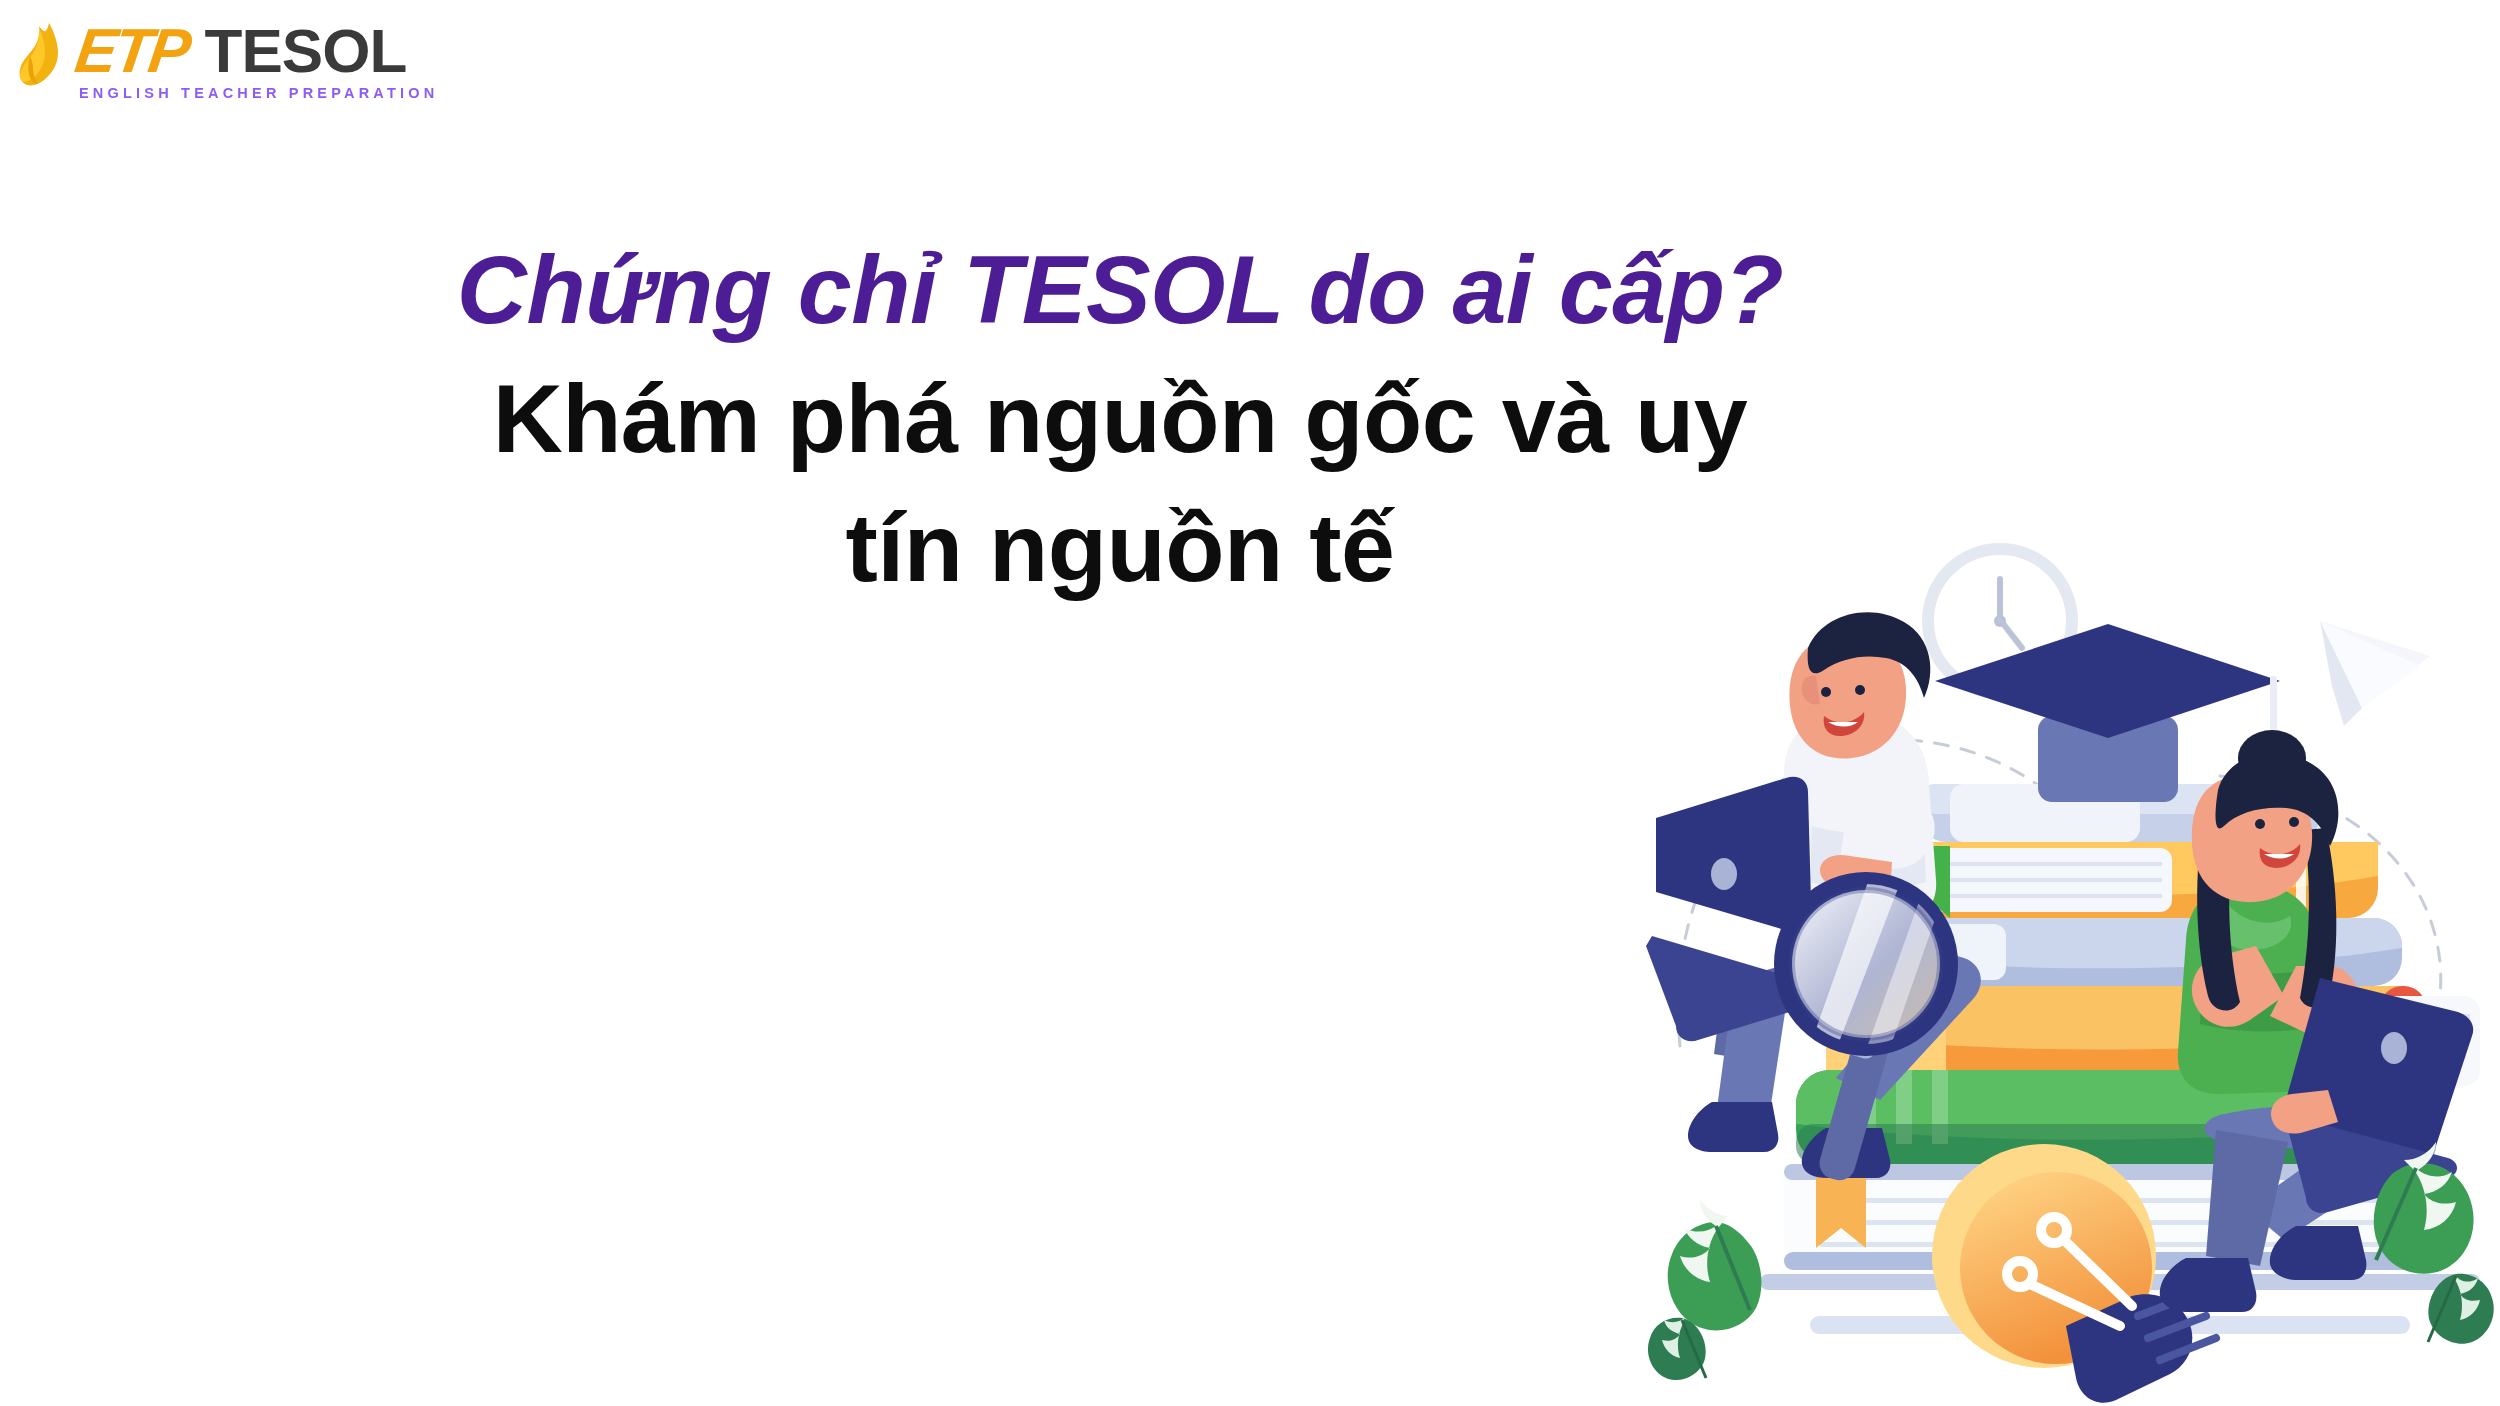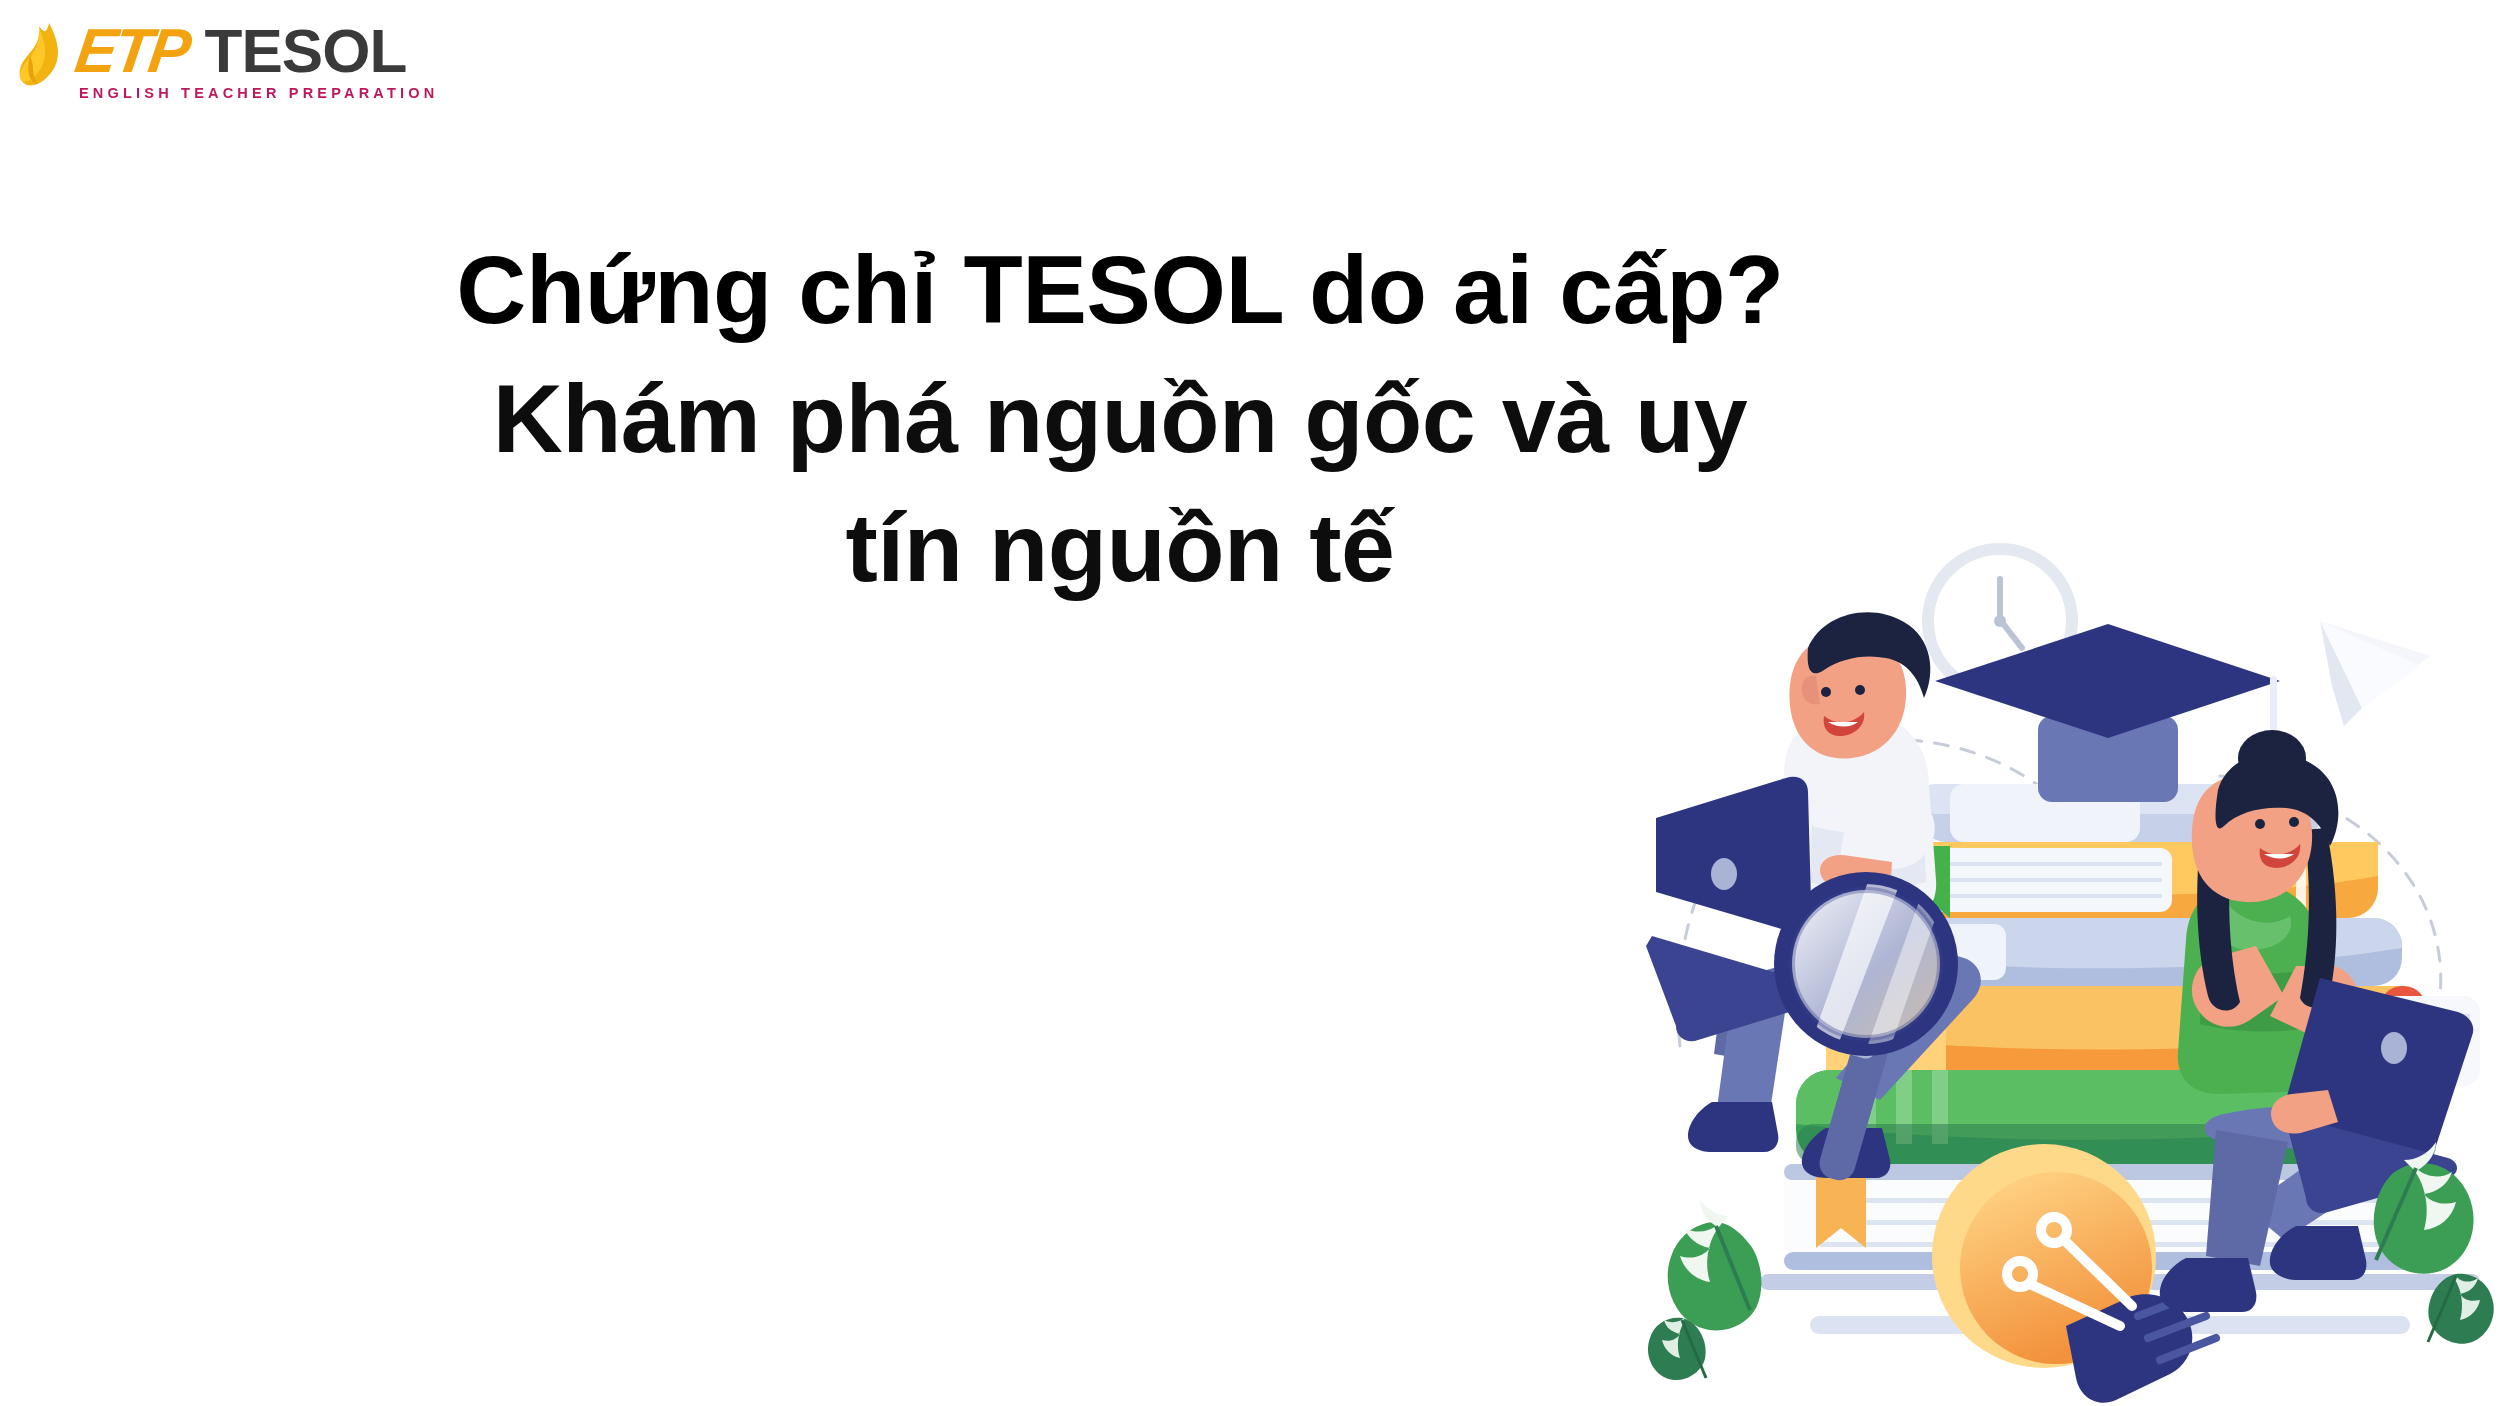--- a/index.html
+++ b/index.html
@@ -29,40 +29,40 @@
     display:flex; align-items:baseline;
     font-size:62px; font-weight:bold; letter-spacing:-1px;
     line-height:0.95;
   }
   #logo .etp {
     color:#F2A30F; font-style:italic; font-weight:bold;
     letter-spacing:-3px; transform:skewX(-8deg);
   }
   #logo .tesol { color:#3A3A3A; font-weight:bold; letter-spacing:-1px;margin-left:17px; }
   #logo .tagline {
-    color:#be185d; font-size:14.5px; font-weight:bold;
+    color:#8b5cf6; font-size:14.5px; font-weight:bold;
     letter-spacing:4.2px; margin-top:4px; margin-left:3px;
     white-space:nowrap;
   }
 
   
   #headline {
     position:absolute;
     left:180px; top:225px; width:1880px;
     text-align:center;
     z-index:20;
   }
   #headline .line {
     font-size:97px;
     font-weight:bold;
     line-height:1.33;
     letter-spacing:-0.5px;
     white-space:nowrap;
   }
-  #headline .line.accent { color:#000000; }
+  #headline .line.accent { color:#4c1d95;font-style:italic; }
   #headline .line.dark   { color:#0D0D0D; }
 
   
   #illustration {
     position:absolute;
     right:0; bottom:0;
     width:880px; height:880px;
     z-index:10;
   }
   #illustration svg { width:100%; height:100%; display:block; }

